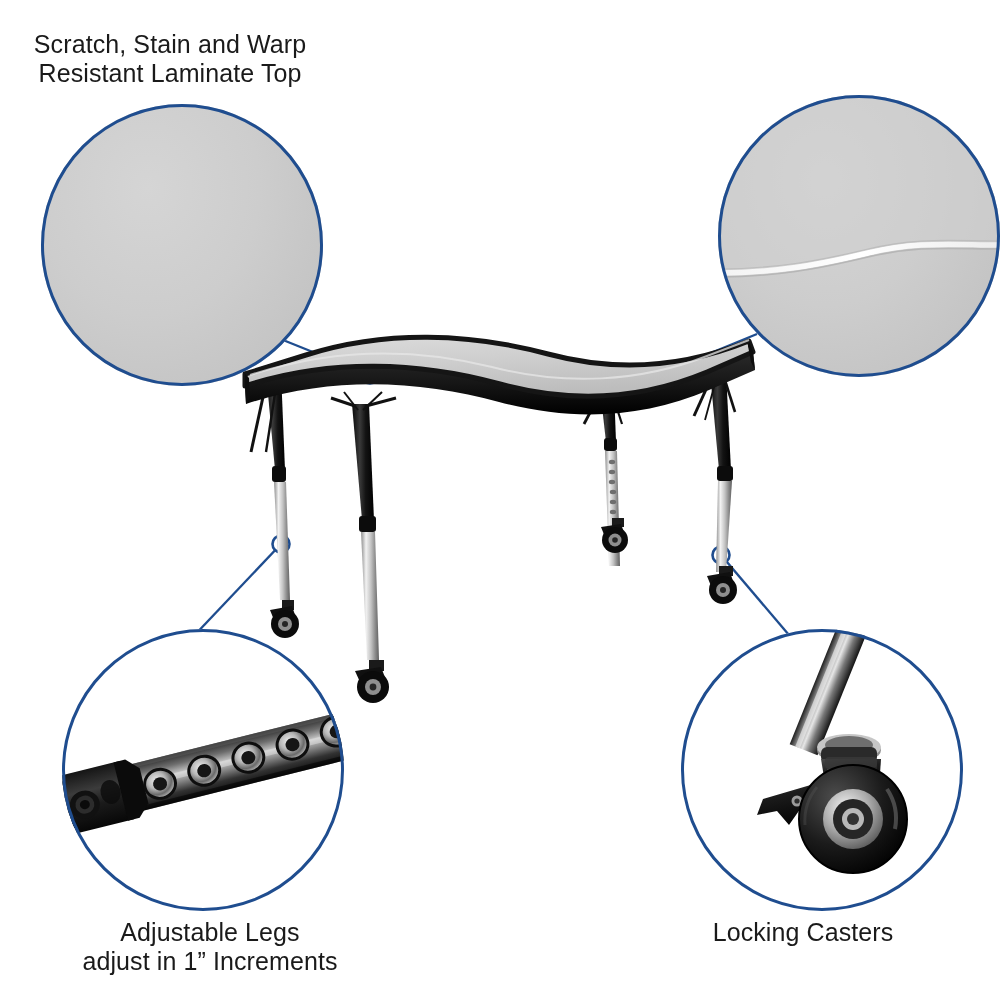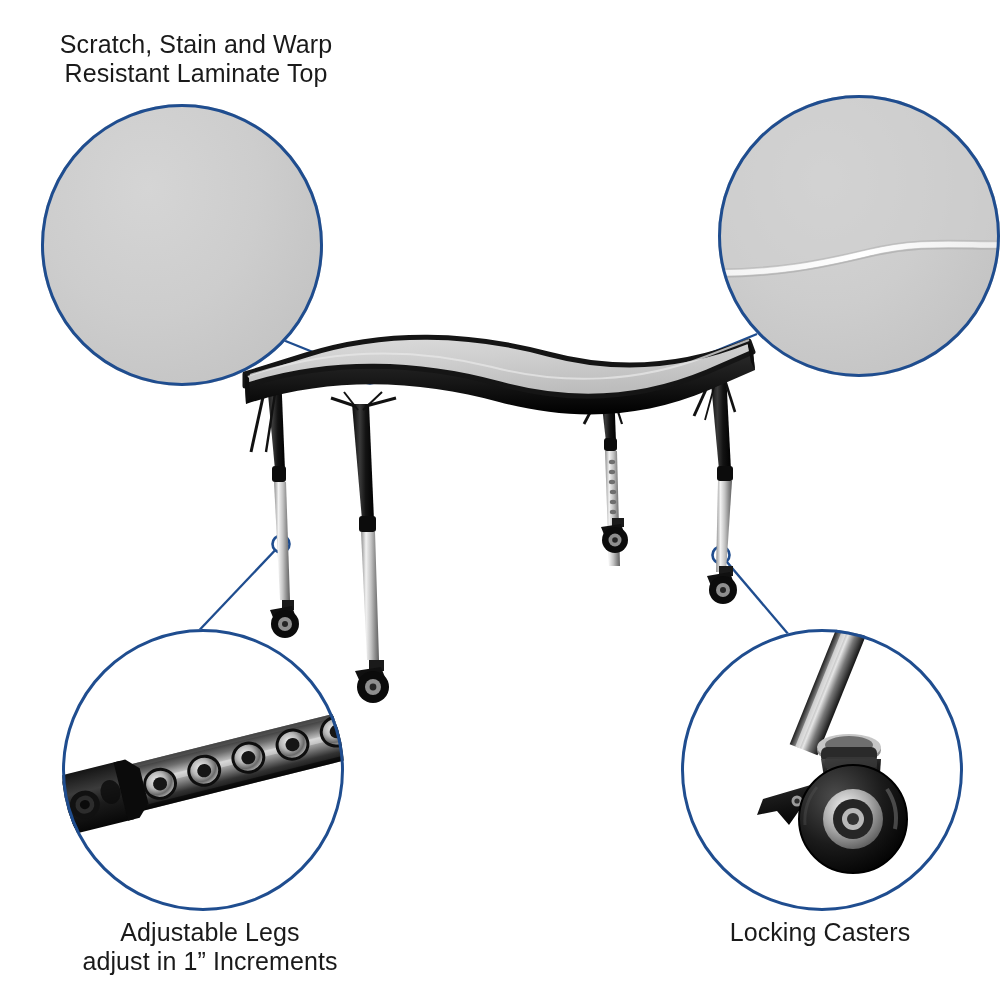--- a/index.html
+++ b/index.html
@@ -15,24 +15,24 @@
   .cap{
     position:absolute;
     text-align:center;
     color:#1a1a1a;
     font-weight:300;
     font-size:25px;
     line-height:29px;
     letter-spacing:0.1px;
     white-space:pre-line;
   }
-  #cap-tl{left:0px;   top:30px;  width:340px;padding-left:26px;}
+  #cap-tl{left:0px;   top:30px;  width:340px;}
   #cap-tr{left:660px; top:8px;   width:340px;}
   #cap-bl{left:10px;  top:918px; width:400px;}
-  #cap-br{left:640px; top:918px; width:360px;}
+  #cap-br{left:623px; top:918px; width:360px;}
 
   .zoombox{position:absolute;border-radius:50%;overflow:hidden;}
   .ring{position:absolute;border-radius:50%;box-sizing:border-box;pointer-events:none;}
 
   
   .laminate{
     position:absolute;left:0;top:0;width:100%;height:100%;
     background:
       radial-gradient(ellipse at 38% 30%, #d5d5d5 0%, #cdcdcd 45%, #c4c4c4 78%, #bfbfbf 100%);
   }

